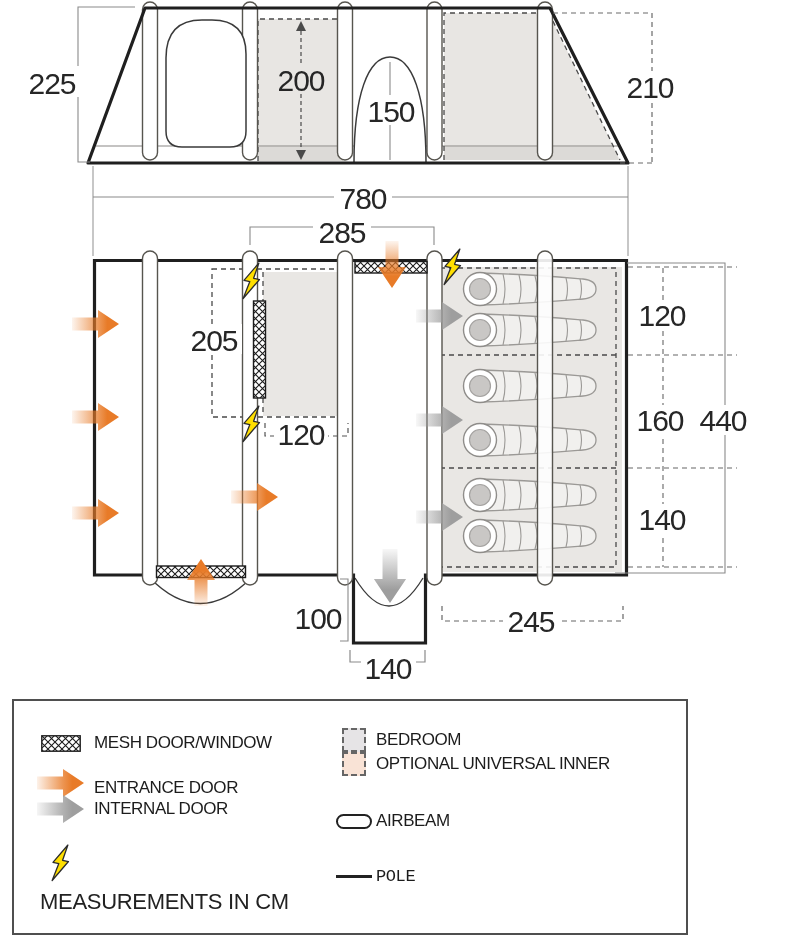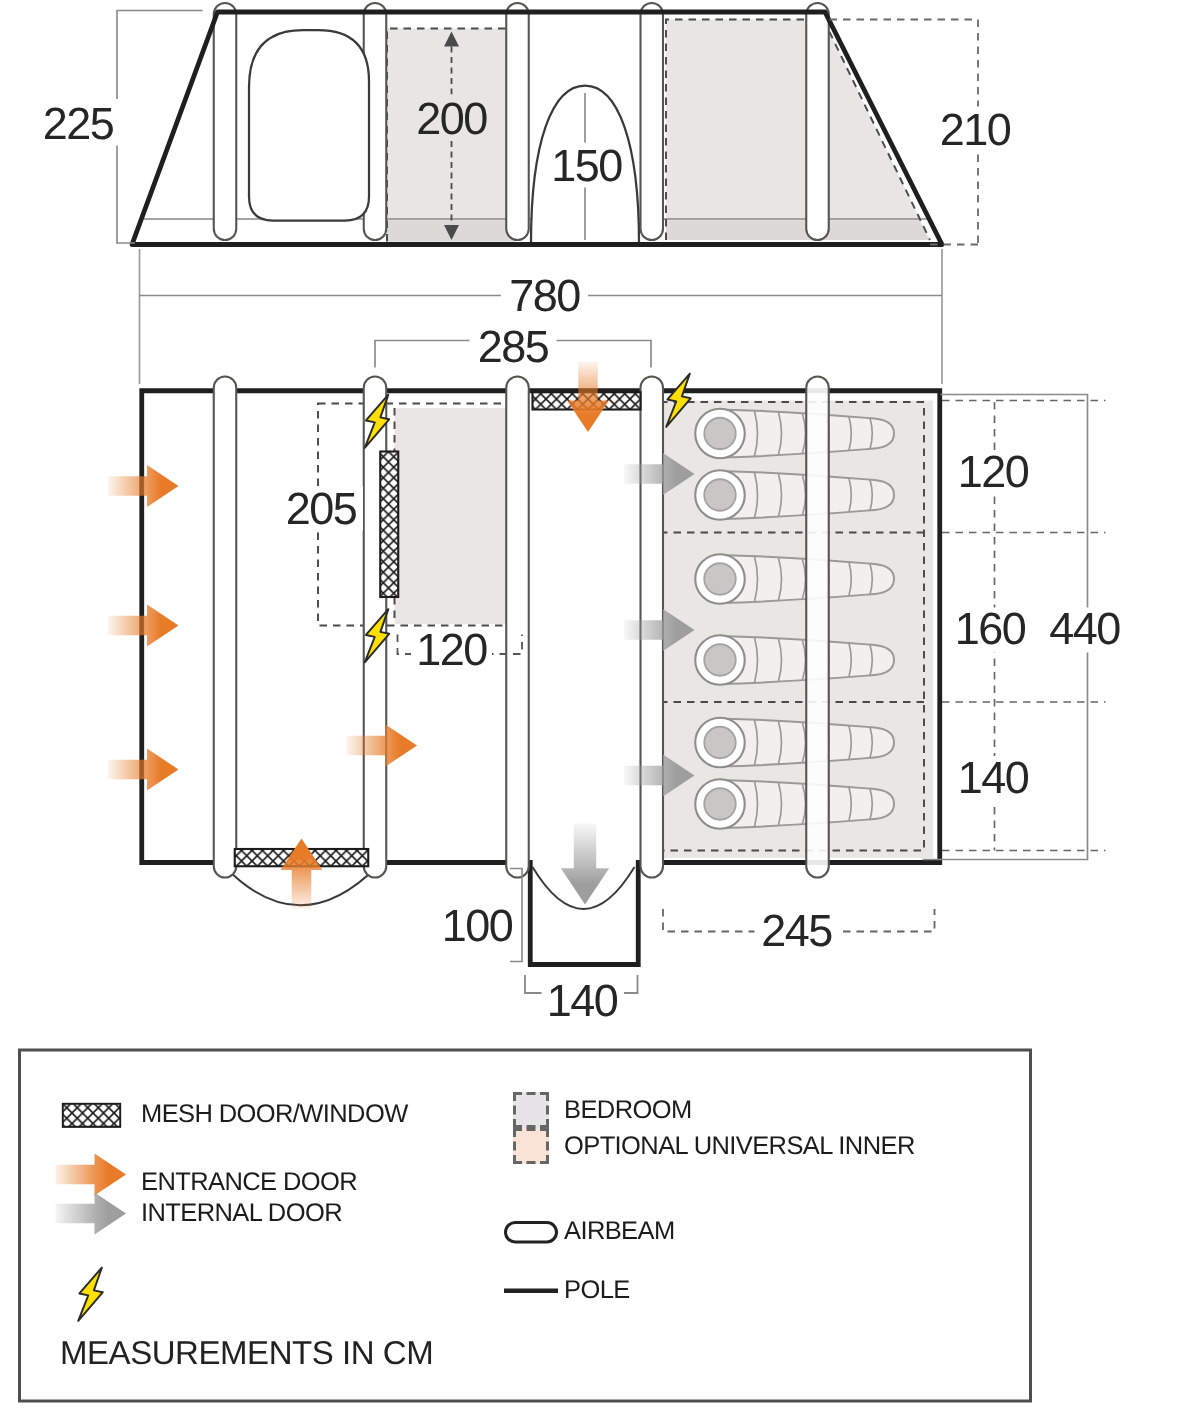--- a/index.html
+++ b/index.html
@@ -289,21 +289,21 @@
         <div class="swatch optional"></div>
       </div>
       <div class="lg-label">OPTIONAL UNIVERSAL INNER</div>
     </div>
     <div class="lg-row" style="top:105px;left:0;justify-content:space-between;">
       <div class="lg-icon" style="width:44px;">
         <div class="airbeam-pill"></div>
       </div>
       <div class="lg-label">AIRBEAM</div>
     </div>
-    <div class="lg-row" style="top:144px;left:0;">
+    <div class="lg-row" style="top:160px;left:0;font-family:Liberation Mono, monospace;">
       <div class="lg-icon" style="width:44px;">
         <div class="pole-line"></div>
       </div>
       <div class="lg-label">POLE</div>
     </div>
   </div>
 
   <div id="legend-foot">MEASUREMENTS IN CM</div>
 </div>
 

